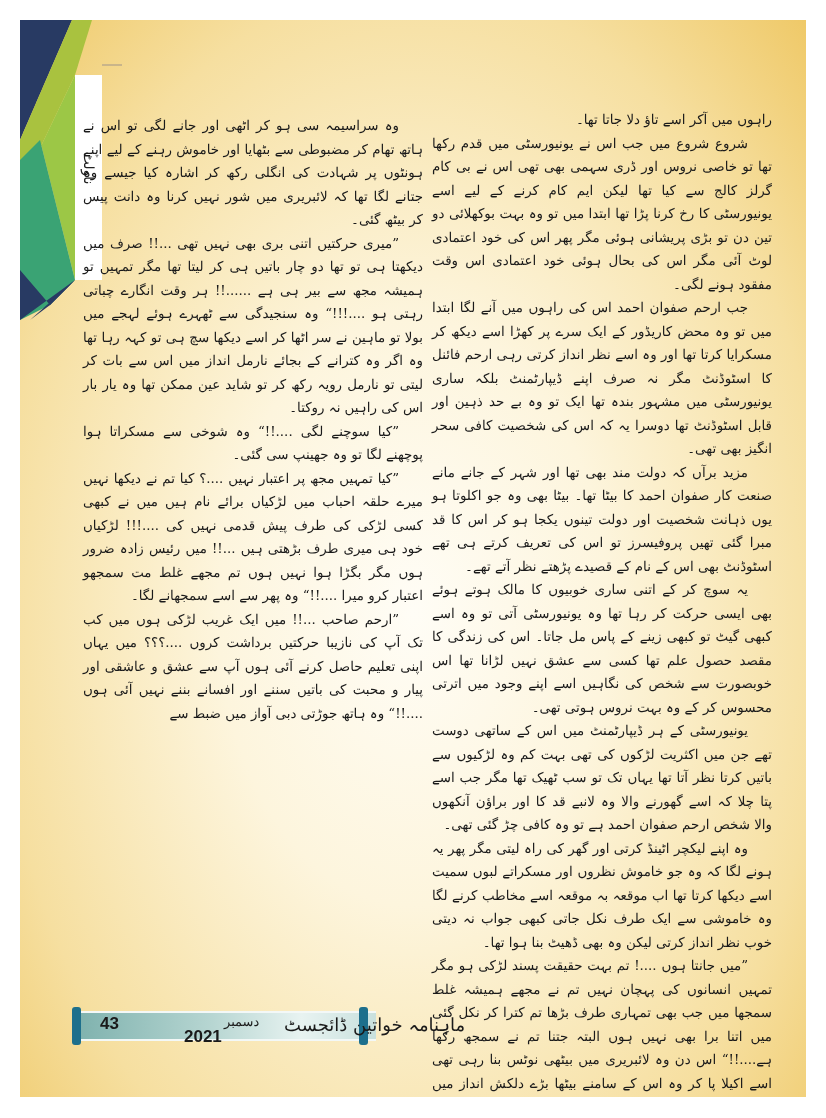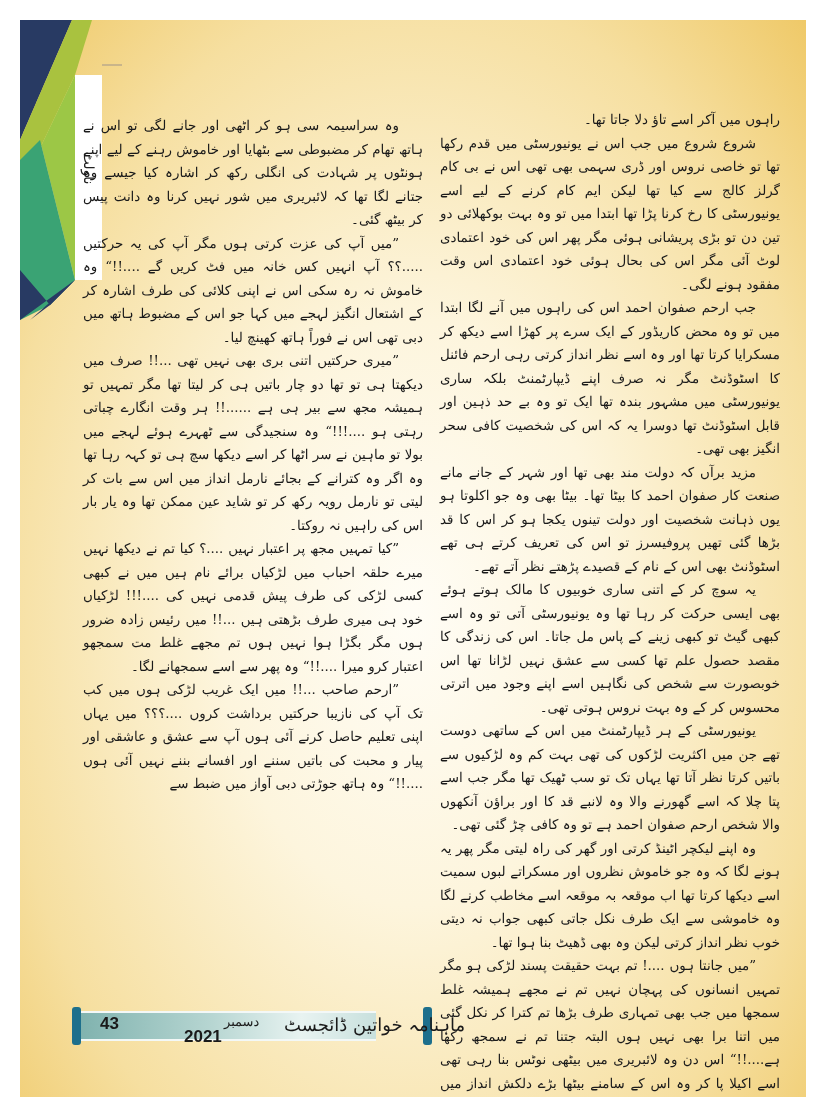--- a/index.html
+++ b/index.html
@@ -26,27 +26,27 @@
     display:inline-block; transform:rotate(90deg); white-space:nowrap;
     font-family:"DejaVu Serif", serif; font-size:14px; color:#222;
     direction:rtl;
   }
   .top-line { position:absolute; left:82px; top:44px; width:20px; height:2px; background:#c9b58a; }
 
   .col {
     position:absolute; top:88px; direction:rtl; text-align:justify;
     font-family:"DejaVu Serif", serif; font-size:13.4px; line-height:23.5px; color:#1a1a1a;
   }
-  .col-right { left:412px; width:340px;margin-left:8px; }
+  .col-right { left:412px; width:340px; }
   .col-left  { left:63px;  width:340px; top:94px; }
   .col p { margin:0; text-indent:24px; }
   .col p.noindent { text-indent:0; }
 
   .footer {
-    position:absolute; left:52px; top:987px; width:360px; height:38px;
+    position:absolute; left:52px; top:987px; width:296px; height:38px;
   }
   .footer-bar {
     position:absolute; left:6px; top:4px; width:298px; height:30px;
     background:linear-gradient(90deg,#7fb2ae 0%, #b7d6d2 45%, #e8f3f1 75%, #c8e0dd 100%);
     border-top:2px solid #f3f8f7; border-bottom:2px solid #f3f8f7;
     box-sizing:border-box;
   }
   .footer-cap-l, .footer-cap-r {
     position:absolute; top:0; width:9px; height:38px; background:#1d6f8c;
     border-radius:3px;
@@ -86,31 +86,31 @@
   <div class="white-strip"></div>
   <div class="top-line"></div>
   <div class="vlabel">
     <span>ناولٹ</span>
   </div>
 
   <div class="col col-right">
     <p class="noindent">راہوں میں آکر اسے تاؤ دلا جاتا تھا۔</p>
     <p>شروع شروع میں جب اس نے یونیورسٹی میں قدم رکھا تھا تو خاصی نروس اور ڈری سہمی بھی تھی اس نے بی کام گرلز کالج سے کیا تھا لیکن ایم کام کرنے کے لیے اسے یونیورسٹی کا رخ کرنا پڑا تھا ابتدا میں تو وہ بہت بوکھلائی دو تین دن تو بڑی پریشانی ہوئی مگر پھر اس کی خود اعتمادی لوٹ آئی مگر اس کی بحال ہوئی خود اعتمادی اس وقت مفقود ہونے لگی۔</p>
     <p>جب ارحم صفوان احمد اس کی راہوں میں آنے لگا ابتدا میں تو وہ محض کاریڈور کے ایک سرے پر کھڑا اسے دیکھ کر مسکرایا کرتا تھا اور وہ اسے نظر انداز کرتی رہی ارحم فائنل کا اسٹوڈنٹ مگر نہ صرف اپنے ڈیپارٹمنٹ بلکہ ساری یونیورسٹی میں مشہور بندہ تھا ایک تو وہ بے حد ذہین اور قابل اسٹوڈنٹ تھا دوسرا یہ کہ اس کی شخصیت کافی سحر انگیز بھی تھی۔</p>
-    <p>مزید برآں کہ دولت مند بھی تھا اور شہر کے جانے مانے صنعت کار صفوان احمد کا بیٹا تھا۔ بیٹا بھی وہ جو اکلوتا ہو یوں ذہانت شخصیت اور دولت تینوں یکجا ہو کر اس کا قد بڑھا گئی تھیں پروفیسرز تو اس کی تعریف کرتے ہی تھے اسٹوڈنٹ بھی اس کے نام کے قصیدے پڑھتے نظر آتے تھے۔</p>
+    <p>مزید برآں کہ دولت مند بھی تھا اور شہر کے جانے مانے صنعت کار صفوان احمد کا بیٹا تھا۔ بیٹا بھی وہ جو اکلوتا ہو یوں ذہانت شخصیت اور دولت تینوں یکجا ہو کر اس کا قد مبرا گئی تھیں پروفیسرز تو اس کی تعریف کرتے ہی تھے اسٹوڈنٹ بھی اس کے نام کے قصیدے پڑھتے نظر آتے تھے۔</p>
     <p>یہ سوچ کر کے اتنی ساری خوبیوں کا مالک ہوتے ہوئے بھی ایسی حرکت کر رہا تھا وہ یونیورسٹی آتی تو وہ اسے کبھی گیٹ تو کبھی زینے کے پاس مل جاتا۔ اس کی زندگی کا مقصد حصول علم تھا کسی سے عشق نہیں لڑانا تھا اس خوبصورت سے شخص کی نگاہیں اسے اپنے وجود میں اترتی محسوس کر کے وہ بہت نروس ہوتی تھی۔</p>
     <p>یونیورسٹی کے ہر ڈیپارٹمنٹ میں اس کے ساتھی دوست تھے جن میں اکثریت لڑکوں کی تھی بہت کم وہ لڑکیوں سے باتیں کرتا نظر آتا تھا یہاں تک تو سب ٹھیک تھا مگر جب اسے پتا چلا کہ اسے گھورنے والا وہ لانبے قد کا اور براؤن آنکھوں والا شخص ارحم صفوان احمد ہے تو وہ کافی چڑ گئی تھی۔</p>
     <p>وہ اپنے لیکچر اٹینڈ کرتی اور گھر کی راہ لیتی مگر پھر یہ ہونے لگا کہ وہ جو خاموش نظروں اور مسکراتے لبوں سمیت اسے دیکھا کرتا تھا اب موقعہ بہ موقعہ اسے مخاطب کرنے لگا وہ خاموشی سے ایک طرف نکل جاتی کبھی جواب نہ دیتی خوب نظر انداز کرتی لیکن وہ بھی ڈھیٹ بنا ہوا تھا۔</p>
     <p>”میں جانتا ہوں ....! تم بہت حقیقت پسند لڑکی ہو مگر تمہیں انسانوں کی پہچان نہیں تم نے مجھے ہمیشہ غلط سمجھا میں جب بھی تمہاری طرف بڑھا تم کترا کر نکل گئی میں اتنا برا بھی نہیں ہوں البتہ جتنا تم نے سمجھ رکھا ہے....!!“ اس دن وہ لائبریری میں بیٹھی نوٹس بنا رہی تھی اسے اکیلا پا کر وہ اس کے سامنے بیٹھا بڑے دلکش انداز میں مسکرا رہا تھا۔</p>
   </div>
 
   <div class="col col-left">
     <p>وہ سراسیمہ سی ہو کر اٹھی اور جانے لگی تو اس نے ہاتھ تھام کر مضبوطی سے بٹھایا اور خاموش رہنے کے لیے اپنے ہونٹوں پر شہادت کی انگلی رکھ کر اشارہ کیا جیسے وہ جتانے لگا تھا کہ لائبریری میں شور نہیں کرنا وہ دانت پیس کر بیٹھ گئی۔</p>
-    <p>”میں آپ کی عزت کرتی ہوں مگر آپ کی یہ حرکتیں .....؟؟ آپ انہیں کس خانہ میں فٹ کریں گے ....!!“ وہ خاموش نہ رہ سکی اس نے اپنی کلائی کی طرف اشارہ کر کے اشتعال انگیز لہجے میں کہا جو اس کے مضبوط ہاتھ میں دبی تھی اس نے فوراً ہاتھ کھینچ لیا۔</p>
     <p>”میری حرکتیں اتنی بری بھی نہیں تھی ...!! صرف میں دیکھتا ہی تو تھا دو چار باتیں ہی کر لیتا تھا مگر تمہیں تو ہمیشہ مجھ سے بیر ہی ہے ......!! ہر وقت انگارے چباتی رہتی ہو ....!!!“ وہ سنجیدگی سے ٹھہرے ہوئے لہجے میں بولا تو ماہین نے سر اٹھا کر اسے دیکھا سچ ہی تو کہہ رہا تھا وہ اگر وہ کترانے کے بجائے نارمل انداز میں اس سے بات کر لیتی تو نارمل رویہ رکھ کر تو شاید عین ممکن تھا وہ یار بار اس کی راہیں نہ روکتا۔</p>
+    <p>”کیا سوچنے لگی ....!!“ وہ شوخی سے مسکراتا ہوا پوچھنے لگا تو وہ جھینپ سی گئی۔</p>
     <p>”کیا تمہیں مجھ پر اعتبار نہیں ....؟ کیا تم نے دیکھا نہیں میرے حلقہ احباب میں لڑکیاں برائے نام ہیں میں نے کبھی کسی لڑکی کی طرف پیش قدمی نہیں کی ....!!! لڑکیاں خود ہی میری طرف بڑھتی ہیں ...!! میں رئیس زادہ ضرور ہوں مگر بگڑا ہوا نہیں ہوں تم مجھے غلط مت سمجھو اعتبار کرو میرا ....!!“ وہ پھر سے اسے سمجھانے لگا۔</p>
     <p>”ارحم صاحب ...!! میں ایک غریب لڑکی ہوں میں کب تک آپ کی نازیبا حرکتیں برداشت کروں ....؟؟؟ میں یہاں اپنی تعلیم حاصل کرنے آئی ہوں آپ سے عشق و عاشقی اور پیار و محبت کی باتیں سننے اور افسانے بننے نہیں آئی ہوں ....!!“ وہ ہاتھ جوڑتی دبی آواز میں ضبط سے</p>
   </div>
 
   <div class="footer">
     <div class="footer-bar"></div>
     <div class="footer-cap-l"></div>
     <div class="footer-cap-r"></div>
     <span class="footer-page">43</span>
     <span class="footer-year">2021</span>

